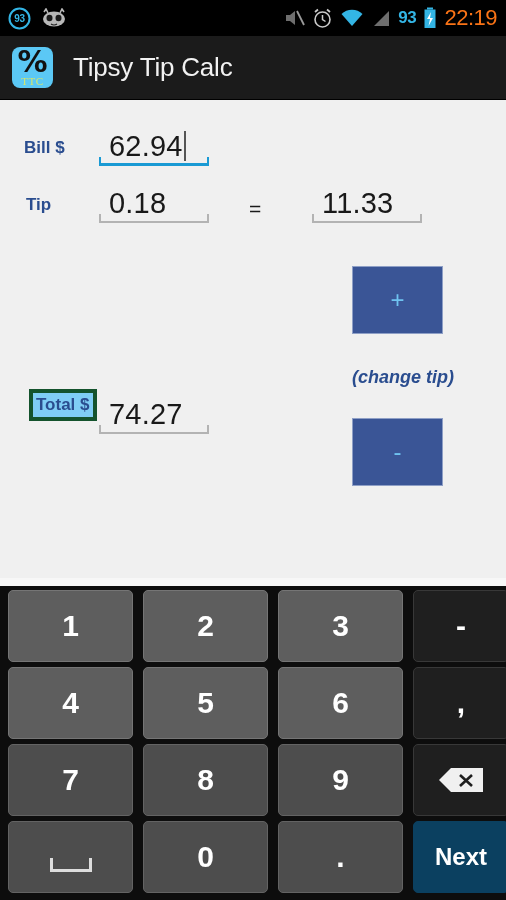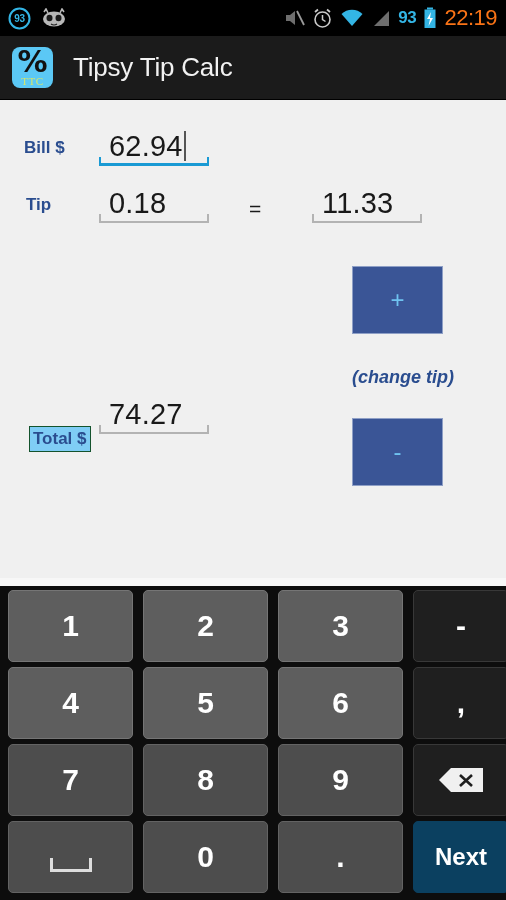--- a/index.html
+++ b/index.html
@@ -49,21 +49,21 @@
   }
   .app-title { color: #f2f2f2; font-size: 26px; margin-left: 20px; font-weight: 400; letter-spacing: -0.2px; text-align: center; }
 
   
   .content { position: absolute; top: 100px; left: 0; width: 506px; height: 478px; background: #f0f0f0; }
 
   .lbl {
     color: #2a4d8f; font-weight: bold; font-size: 17px;
     font-family: "Liberation Sans", sans-serif;
   }
-  .lbl.hl { background: #7fcdf5; padding: 2px 3px; border: 1px solid #14532d; margin-top: 37px; }
+  .lbl.hl { background: #7fcdf5; padding: 2px 3px; border: 4px solid #14532d; }
 
   .field {
     position: absolute; height: 40px;
     display: flex; align-items: center;
   }
   .field .val {
     font-size: 29px; color: #191919; font-family: "Liberation Sans", sans-serif;
     line-height: 34px; padding-left: 10px; letter-spacing: 0.2px; white-space: nowrap;
   }
   .underline {

